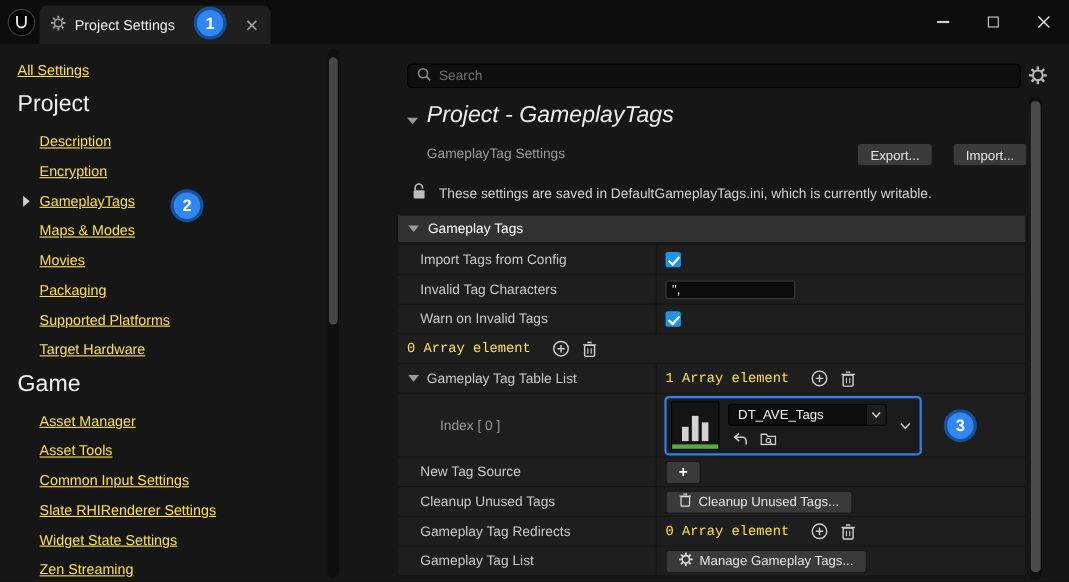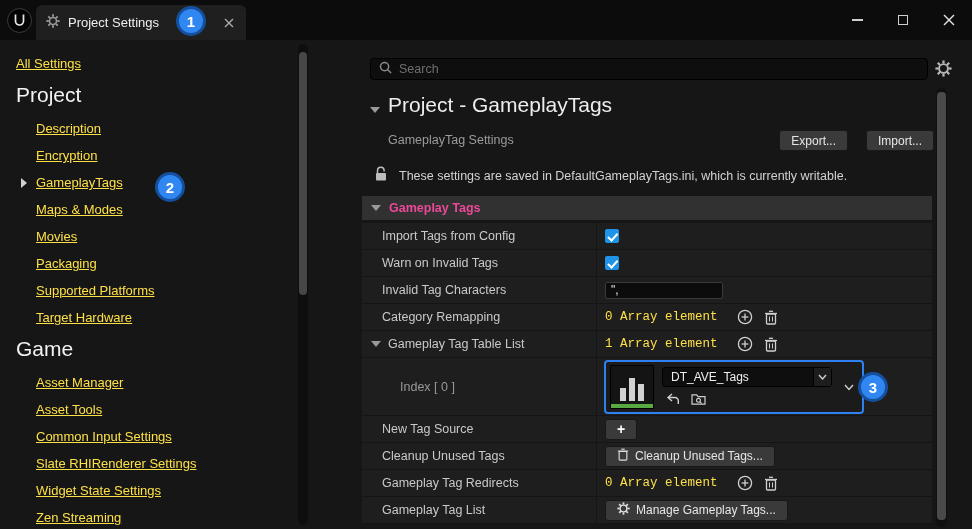--- a/index.html
+++ b/index.html
@@ -45,36 +45,36 @@
     background:#0e0e0e; border:1px solid #000; border-radius:4px;
     display:flex; align-items:center; gap:7px; padding:0 8px;
   }
   .search-input { flex:1; background:transparent; border:none; outline:none;
     color:#e6e6e6; font-size:12.5px; font-family:"Liberation Sans",sans-serif; }
   .search-input::placeholder { color:#6f6f6f; }
   .search-gear { position:absolute; left:573px; top:20px; }
 
   .hdr-tri { position:absolute; left:8px; top:67px; }
   .tri-down { width:0; height:0; border-left:5px solid transparent; border-right:5px solid transparent; border-top:6px solid #9a9a9a; }
-  .page-title { position:absolute; left:26px; top:53px; font-size:21px; color:#ededed; }
+  .page-title { position:absolute; left:26px; top:53px; font-size:21px; color:#ededed;font-style:italic; }
   .page-sub { position:absolute; left:26px; top:93px; font-size:12.5px; color:#9b9b9b; }
   .btn {
     display:inline-flex; align-items:center; justify-content:center; gap:6px;
     height:21px; padding:0 11px; background:#3a3a3a; border:1px solid #181818;
     border-radius:3px; font-size:12px; color:#e6e6e6; white-space:nowrap;text-align:right;
   }
   .btn-export { position:absolute; top:90px; right:124px; }
   .btn-import { position:absolute; top:90px; right:38px; }
 
   .notice { position:absolute; left:12px; top:126px; display:flex; align-items:center; gap:11px;
     font-size:12.5px; color:#d2d2d2; }
 
   .rows { position:absolute; left:0; top:156px; width:570px; }
   .cat-header { height:24px; background:#313131; display:flex; align-items:center; gap:8px;
-    padding-left:9px; font-size:12.5px; font-weight:bold; color:#ec4899; margin-bottom:3px; }
+    padding-left:9px; font-size:12.5px; font-weight:normal; color:#ffffff; margin-bottom:3px; }
   .prow { display:flex; align-items:stretch; height:27px; background:#1e1e1e; border-bottom:1px solid #151515; }
   .plabel { flex:0 0 235px; padding-left:20px; display:flex; align-items:center; gap:7px;
     font-size:12.5px; color:#c9c9c9; border-right:1px solid #151515; }
   .plabel.with-tri { padding-left:9px; }
   .pvalue { flex:1; display:flex; align-items:center; gap:9px; padding-left:8px; }
 
   .checkbox { width:14px; height:14px; background:#1f93e8; border-radius:2px; position:relative; }
   .checkbox::after { content:""; position:absolute; left:4.5px; top:1.5px; width:3.5px; height:7.5px;
     border:solid #fff; border-width:0 2px 2px 0; transform:rotate(42deg); }
 
@@ -88,21 +88,21 @@
   .row-index .plabel { color:#989898; padding-left:38px; }
   .asset-box {
     display:flex; align-items:center; gap:8px; margin-left:-1px;
     border:2px solid #2f80f0; border-radius:4px; padding:3px 8px 3px 4px; background:#1b1b1b;
   }
   .thumb { width:44px; height:44px; background:#141414; border:1px solid #000; position:relative;
     display:flex; align-items:flex-end; justify-content:center; gap:3px; padding-bottom:7px; }
   .thumb .bar { width:6px; background:#d2d2d2; }
   .thumb .green-strip { position:absolute; left:0; right:0; bottom:0; height:4px; background:#58a942; }
   .asset-right { display:flex; flex-direction:column; gap:4px; }
-  .combo { width:170px; height:20px; background:#0e0e0e; border:1px solid #000; border-radius:3px;
+  .combo { width:144px; height:20px; background:#0e0e0e; border:1px solid #000; border-radius:3px;
     display:flex; align-items:center; }
   .combo-label { flex:1; padding-left:8px; font-size:12px; color:#efefef; white-space:nowrap; overflow:hidden; }
   .combo-chev { width:18px; align-self:stretch; display:flex; align-items:center; justify-content:center;
     background:#1d1d1d; border-left:1px solid #000; }
   .mini-icons { display:flex; gap:9px; padding-left:3px; }
   .expand-chev { margin-left:4px; }
 
   .plus-bold { font-weight:bold; font-size:14px; color:#fff; line-height:1; }
 
   .main-scroll-track { position:absolute; left:936px; top:88px; width:11px; height:439px; background:#101010; border-radius:5px; }
@@ -248,35 +248,34 @@
       </div>
 
       <div class="prow">
         <div class="plabel">Import Tags from Config</div>
         <div class="pvalue">
           <span class="checkbox"></span>
         </div>
       </div>
 
       <div class="prow">
+        <div class="plabel">Invalid Tag Characters</div>
+        <div class="pvalue">
+          <input class="text-input" value="&quot;," style="">
+        </div>
+      </div>
+
+      <div class="prow">
         <div class="plabel">Warn on Invalid Tags</div>
         <div class="pvalue">
           <span class="checkbox"></span>
         </div>
       </div>
 
       <div class="prow">
-        <div class="plabel">Invalid Tag Characters</div>
-        <div class="pvalue">
-          <input class="text-input" value="&quot;," style="">
-        </div>
-      </div>
-
-      <div class="prow">
-        <div class="plabel">Category Remapping</div>
         <div class="pvalue">
           <span class="array-text">0 Array element</span>
           <span class="icon-btn">
             <svg width="16" height="16" viewBox="0 0 16 16">
                 <circle cx="8" cy="8" r="6.6" fill="none" stroke="#cfcfcf" stroke-width="1.3"></circle>
                 <line x1="8" y1="4.6" x2="8" y2="11.4" stroke="#cfcfcf" stroke-width="1.3"></line>
                 <line x1="4.6" y1="8" x2="11.4" y2="8" stroke="#cfcfcf" stroke-width="1.3"></line>
               </svg>
           </span>
           <span class="icon-btn">

